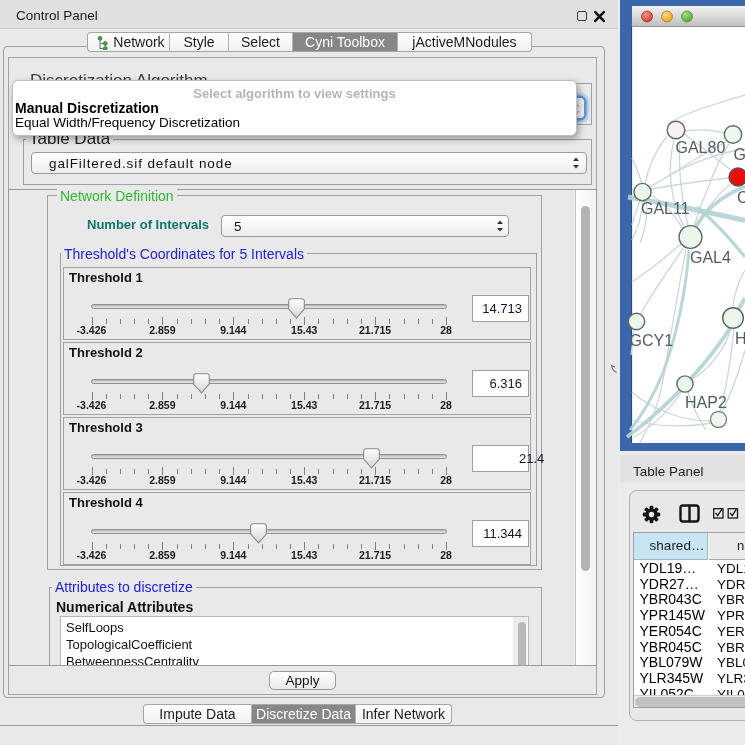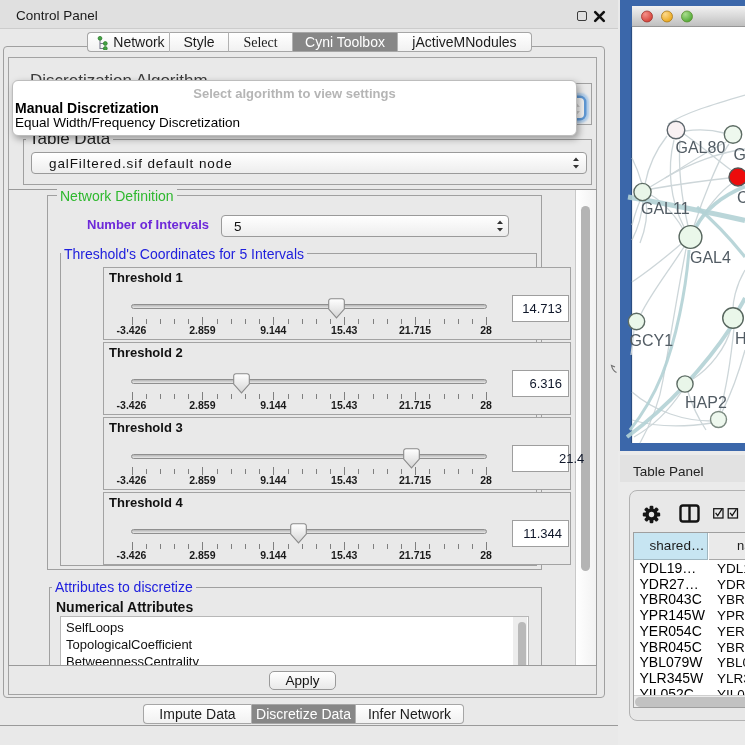--- a/index.html
+++ b/index.html
@@ -6,21 +6,21 @@
 html,body { width:745px; height:745px; overflow:hidden; }
 body { font-family:"Liberation Sans", sans-serif; background:#e9e9e9; position:relative; }
 .abs { position:absolute; }
 .grptitle { position:absolute; background:#e9e9e9; padding:0 3px; font-size:14px; line-height:14px; }
 .seg { display:inline-block; height:20px; line-height:19px; text-align:center; font-size:14px; color:#1c1c1c; background:linear-gradient(#ffffff,#f1f1f1); border-top:1px solid #a6a6a6; border-bottom:1px solid #a6a6a6; border-right:1px solid #b2b2b2; vertical-align:top; }
 .seg.first { border-left:1px solid #a6a6a6; border-radius:4px 0 0 4px; }
 .seg.last { border-right:1px solid #a6a6a6; border-radius:0 4px 4px 0; }
 .seg.sel { background:#878787; color:#ffffff; }
 .combo { position:absolute; background:linear-gradient(#ffffff,#ededed); border:1px solid #9a9a9a; border-radius:4px; font-size:13.5px; letter-spacing:0.9px; color:#111; }
 .vbox { position:absolute; width:57px; height:27px; background:#fff; border:1px solid #9e9e9e; font-size:13px; text-align:right; padding-right:6px; color:#0f172a; }
-.tpanel { position:absolute; left:63px; width:468px; height:73px; border:1px solid #a3a3a3; background:#e9e9e9;margin-left:40px; }
+.tpanel { position:absolute; left:63px; width:468px; height:73px; border:1px solid #a3a3a3; background:#e9e9e9; }
 .tlabel { position:absolute; left:68px; top:1.5px; font-size:13px; font-weight:bold; color:#111; }
 .track { position:absolute; left:90px; top:36px; width:356px; height:5px; border:1px solid #8f8f8f; border-radius:3px; background:linear-gradient(#b5b5b5,#e8e8e8); }
 </style>
 </head>
 <body>
 
 <div class="abs" style="left:0;top:0;width:618px;height:726px;background:#e9e9e9;border-bottom:1px solid #9a9a9a;">
 
   <div class="abs" style="left:0;top:0;width:618px;height:29px;background:#e0e0e0;border-bottom:1px solid #cccccc;"></div>
   <div class="abs" style="left:16px;top:8px;font-size:13.5px;color:#1a1a1a;">Control Panel</div>
@@ -34,21 +34,21 @@
   <div class="abs" style="left:8px;top:57px;width:589px;height:638px;border:1px solid #a3a3a3;background:#e9e9e9;"></div>
 
   <div class="abs" style="left:87px;top:32px;">
     <div class="seg first" style="width:83px;padding-left:5px;"><svg width="12" height="15" viewBox="0 0 12 15" style="vertical-align:-3px;">
           <path d="M3 3.5 V13.5 H8.2 M3 8.5 H8.2" stroke="#78788c" stroke-width="1.1" fill="none"></path>
           <g fill="#44a344" stroke="#2e7d2e" stroke-width="0.8">
             <circle cx="3" cy="3.3" r="1.9"></circle>
             <circle cx="8.3" cy="8.5" r="1.9"></circle>
             <circle cx="8.3" cy="13.5" r="1.9"></circle>
           </g>
-        </svg> Network</div><div class="seg" style="width:59px;">Style</div><div class="seg" style="width:64px;font-family:Liberation Serif, serif;">Select</div><div class="seg sel" style="width:105px;">Cyni Toolbox</div><div class="seg last" style="width:134px;">jActiveMNodules</div>
+        </svg> Network</div><div class="seg" style="width:59px;">Style</div><div class="seg" style="width:64px;">Select</div><div class="seg sel" style="width:105px;">Cyni Toolbox</div><div class="seg last" style="width:134px;">jActiveMNodules</div>
   </div>
 
   <div class="abs" style="left:14px;top:83px;width:578px;height:42px;border:1px solid #a0a0a0;"></div>
   <div class="abs" style="left:27px;top:72px;background:#e9e9e9;padding:0 3px;font-size:17px;line-height:17px;color:#3d3d3d;">Discretization Algorithm</div>
 
   <div class="abs" style="left:300px;top:98px;width:284px;height:20px;border-radius:4px;background:#f1f1f1;box-shadow:0 0 0 2.5px #5e97d3, 0 0 2px 4.5px #aecbe8;"></div>
   <svg class="abs" style="left:571px;top:102px;" width="12" height="14" viewBox="0 0 12 14">
       <path d="M3 5 L6 1.5 L9 5 Z M3 9 L6 12.5 L9 9 Z" fill="#c9c9c9"></path>
     </svg>
 
@@ -65,21 +65,21 @@
   <div class="abs" style="left:15px;top:115px;font-size:13.5px;color:#000;">Equal Width/Frequency Discretization</div>
 
   <div class="abs" style="left:8px;top:189px;width:589px;height:477px;border:1px solid #9a9a9a;"></div>
   <div class="abs" style="left:575px;top:190px;width:1px;height:475px;background:#c9c9c9;"></div>
   <div class="abs" style="left:576px;top:190px;width:20px;height:475px;background:linear-gradient(90deg,#ffffff,#f2f2f2);"></div>
   <div class="abs" style="left:581px;top:206px;width:9px;height:365px;background:#b4b4b4;border-radius:4.5px;"></div>
 
   <div class="abs" style="left:47px;top:195px;width:495px;height:375px;border:1px solid #a0a0a0;"></div>
   <div class="grptitle" style="left:57px;top:189px;color:#2eb82e;">Network Definition</div>
 
-  <div class="abs" style="left:87px;top:217px;font-size:13px;font-weight:bold;color:#6d28d9;">Number of Intervals</div>
+  <div class="abs" style="left:87px;top:217px;font-size:13px;font-weight:bold;color:#0f766e;">Number of Intervals</div>
   <div class="combo" style="left:221px;top:215px;width:288px;height:22px;line-height:21px;padding-left:12px;">5</div>
   <svg class="abs" style="left:494px;top:219px;" width="12" height="14" viewBox="0 0 12 14">
       <path d="M3 5 L6 1.5 L9 5 Z M3 9 L6 12.5 L9 9 Z" fill="#333"></path>
     </svg>
 
   <div class="abs" style="left:60px;top:253px;width:477px;height:313px;border:1px solid #a0a0a0;"></div>
   <div class="grptitle" style="left:61px;top:247px;color:#2020dd;">Threshold's Coordinates for 5 Intervals</div>
 
   <div id="th1" class="tpanel" style="top:267px;">
       <div class="tlabel" style="left:5px;">Threshold 1</div>
@@ -273,21 +273,21 @@
     <div style="position:absolute;left:5px;top:2px;font-size:13px;color:#111;line-height:17.1px;">SelfLoops<br>TopologicalCoefficient<br>BetweennessCentrality</div>
     <div style="position:absolute;right:1px;top:0;width:14px;height:50px;background:#ededed;"></div>
     <div style="position:absolute;right:2px;top:5px;width:8px;height:45px;background:#b9b9b9;border-radius:4px 4px 0 0;"></div>
   </div>
 
   <div class="abs" style="left:8px;top:665px;width:589px;height:1px;background:#9a9a9a;"></div>
 
   <div class="abs" style="left:269px;top:671px;width:67px;height:19px;background:linear-gradient(#ffffff,#e9e9e9);border:1px solid #9a9a9a;border-radius:5px;text-align:center;font-size:13.5px;line-height:18px;color:#111;">Apply</div>
 
   <div class="abs" style="left:143px;top:704px;">
-    <div class="seg first" style="width:109px;">Impute Data</div><div class="seg sel" style="width:104px;">Discretize Data</div><div class="seg last" style="width:108px;">Infer Network</div>
+    <div class="seg first" style="width:109px;">Impute Data</div><div class="seg sel" style="width:104px;">Discretize Data</div><div class="seg last" style="width:96px;">Infer Network</div>
   </div>
 </div>
 
 <svg class="abs" style="left:610px;top:364px;" width="8" height="10" viewBox="0 0 8 10">
     <path d="M6.5 8.5 Q2.5 6.5 1.5 1.5 L5 3" fill="none" stroke="#6f6f6f" stroke-width="1.2"></path>
   </svg>
 
 <div class="abs" style="left:620px;top:0;width:125px;height:451px;">
   <svg width="125" height="451" viewBox="620 0 125 451">
     <rect x="620" y="0" width="125" height="451" fill="#3b67aa"></rect>

